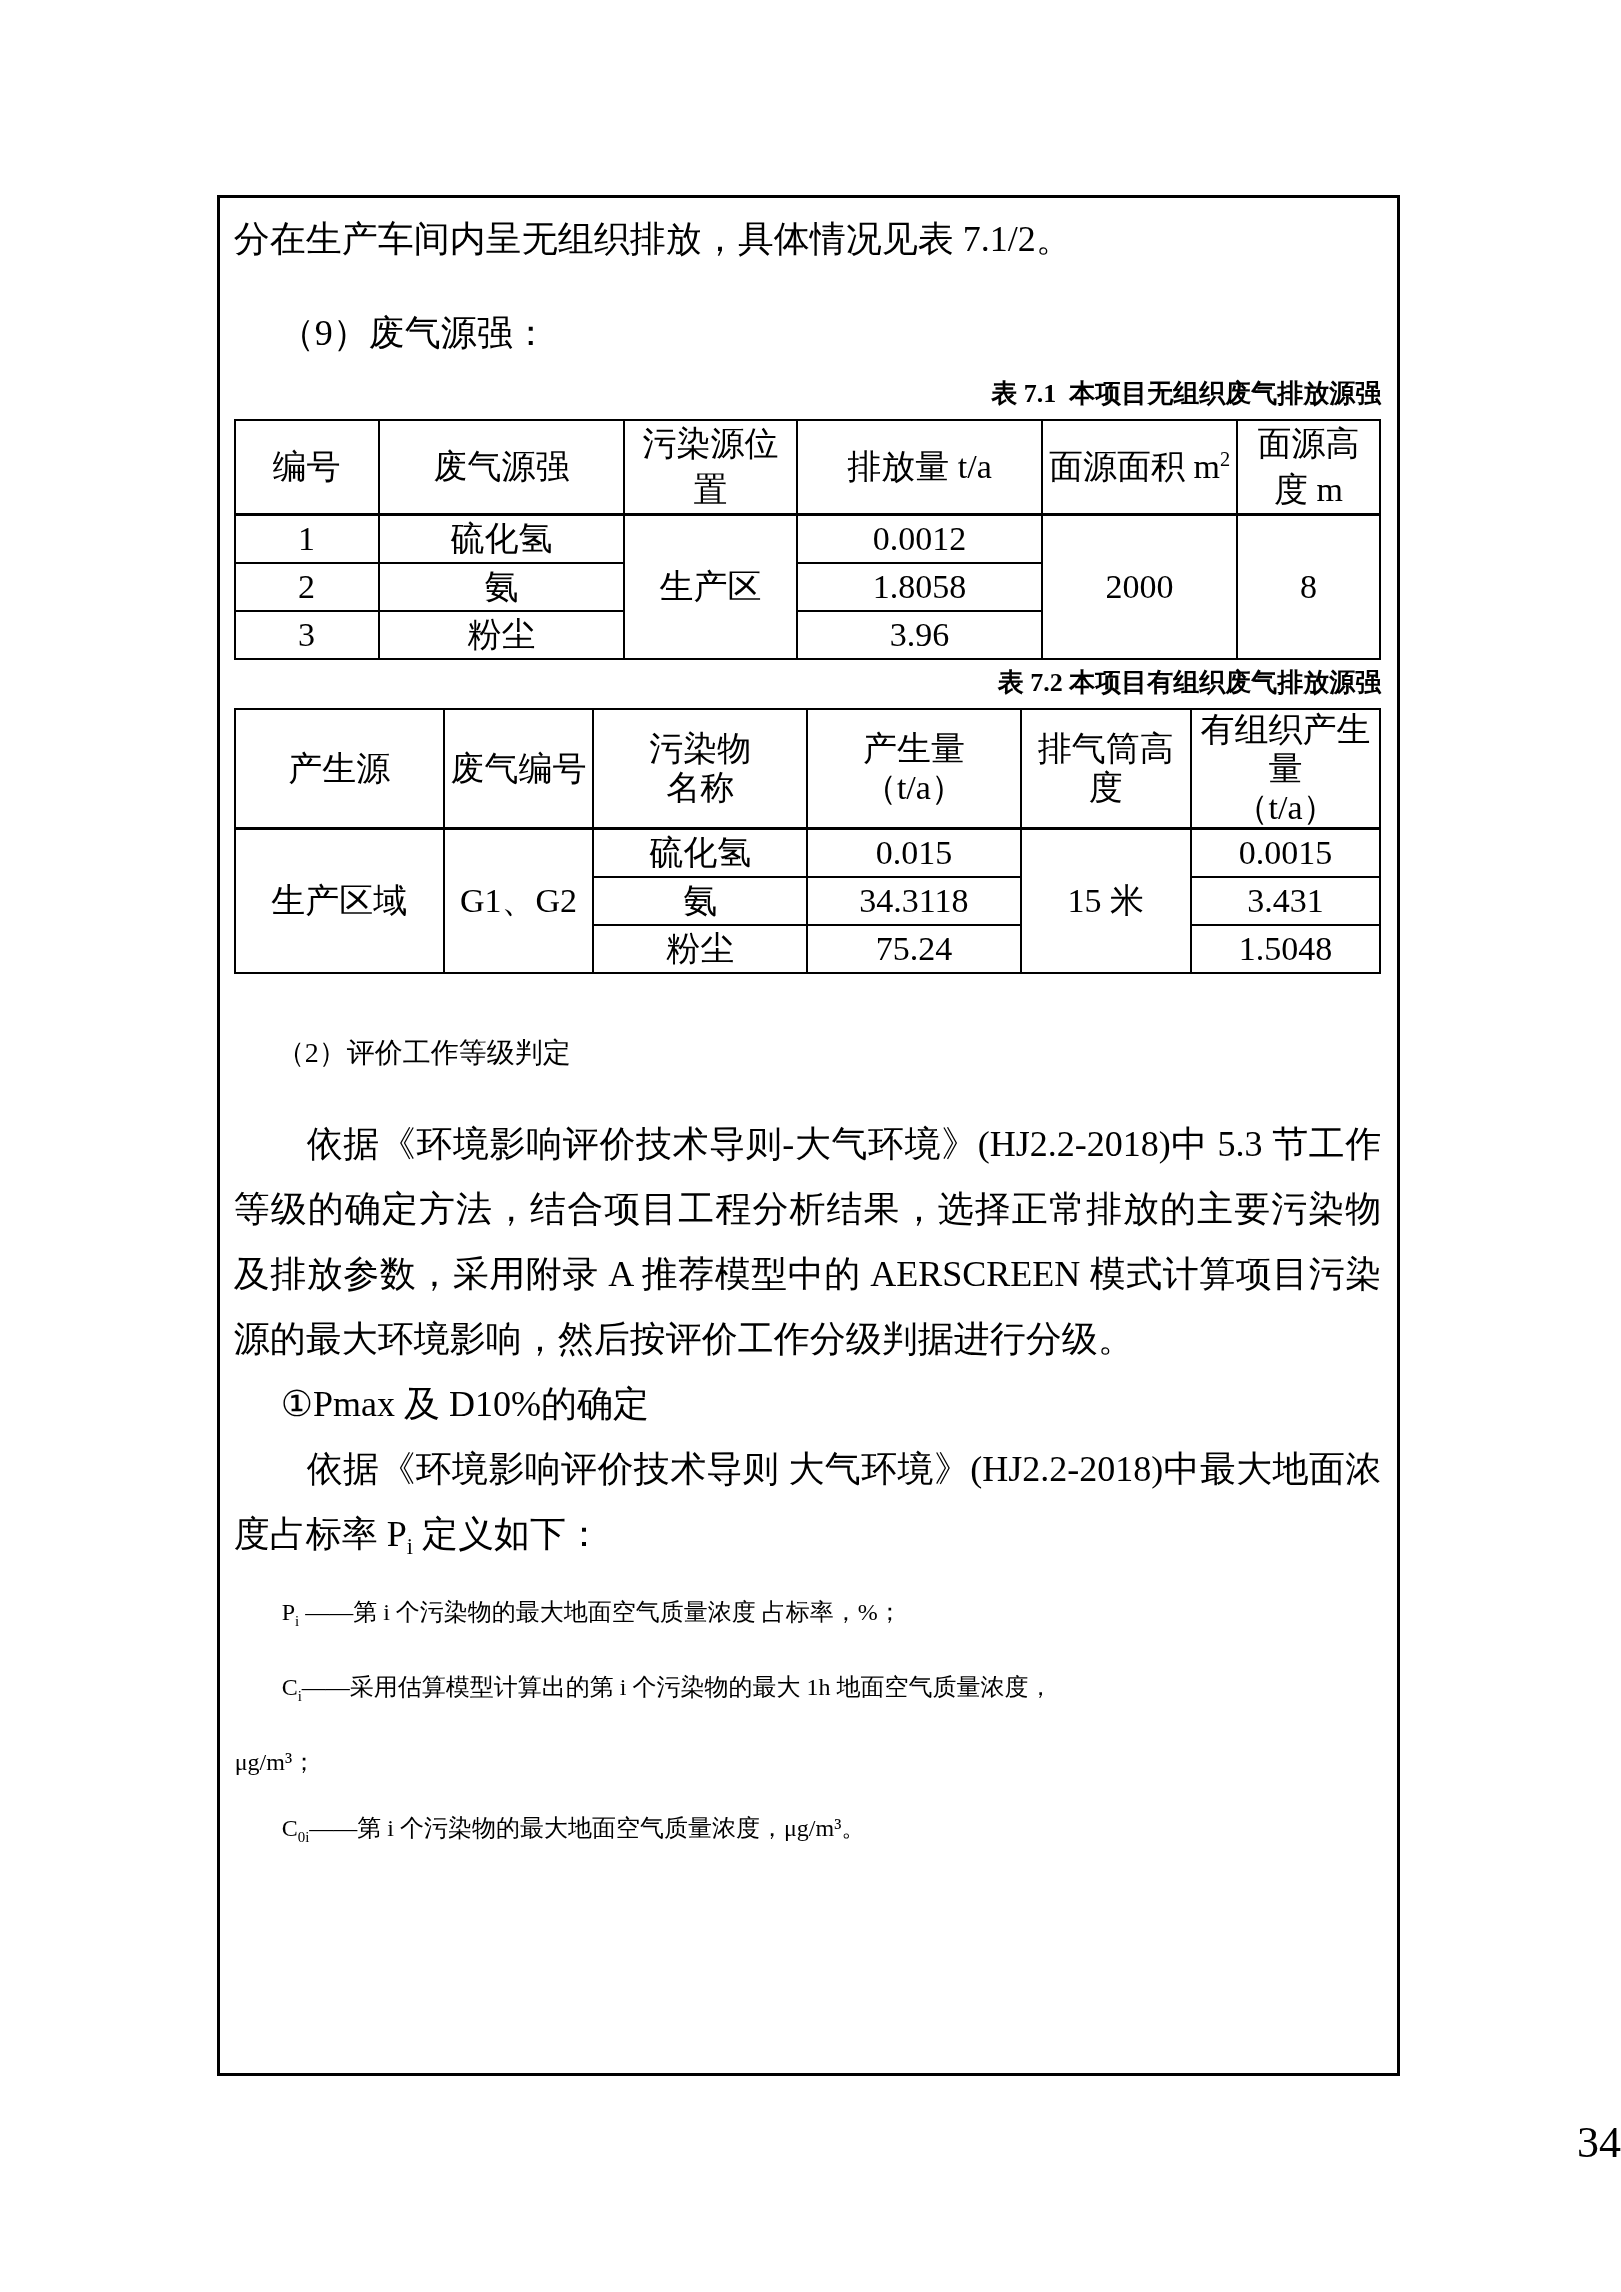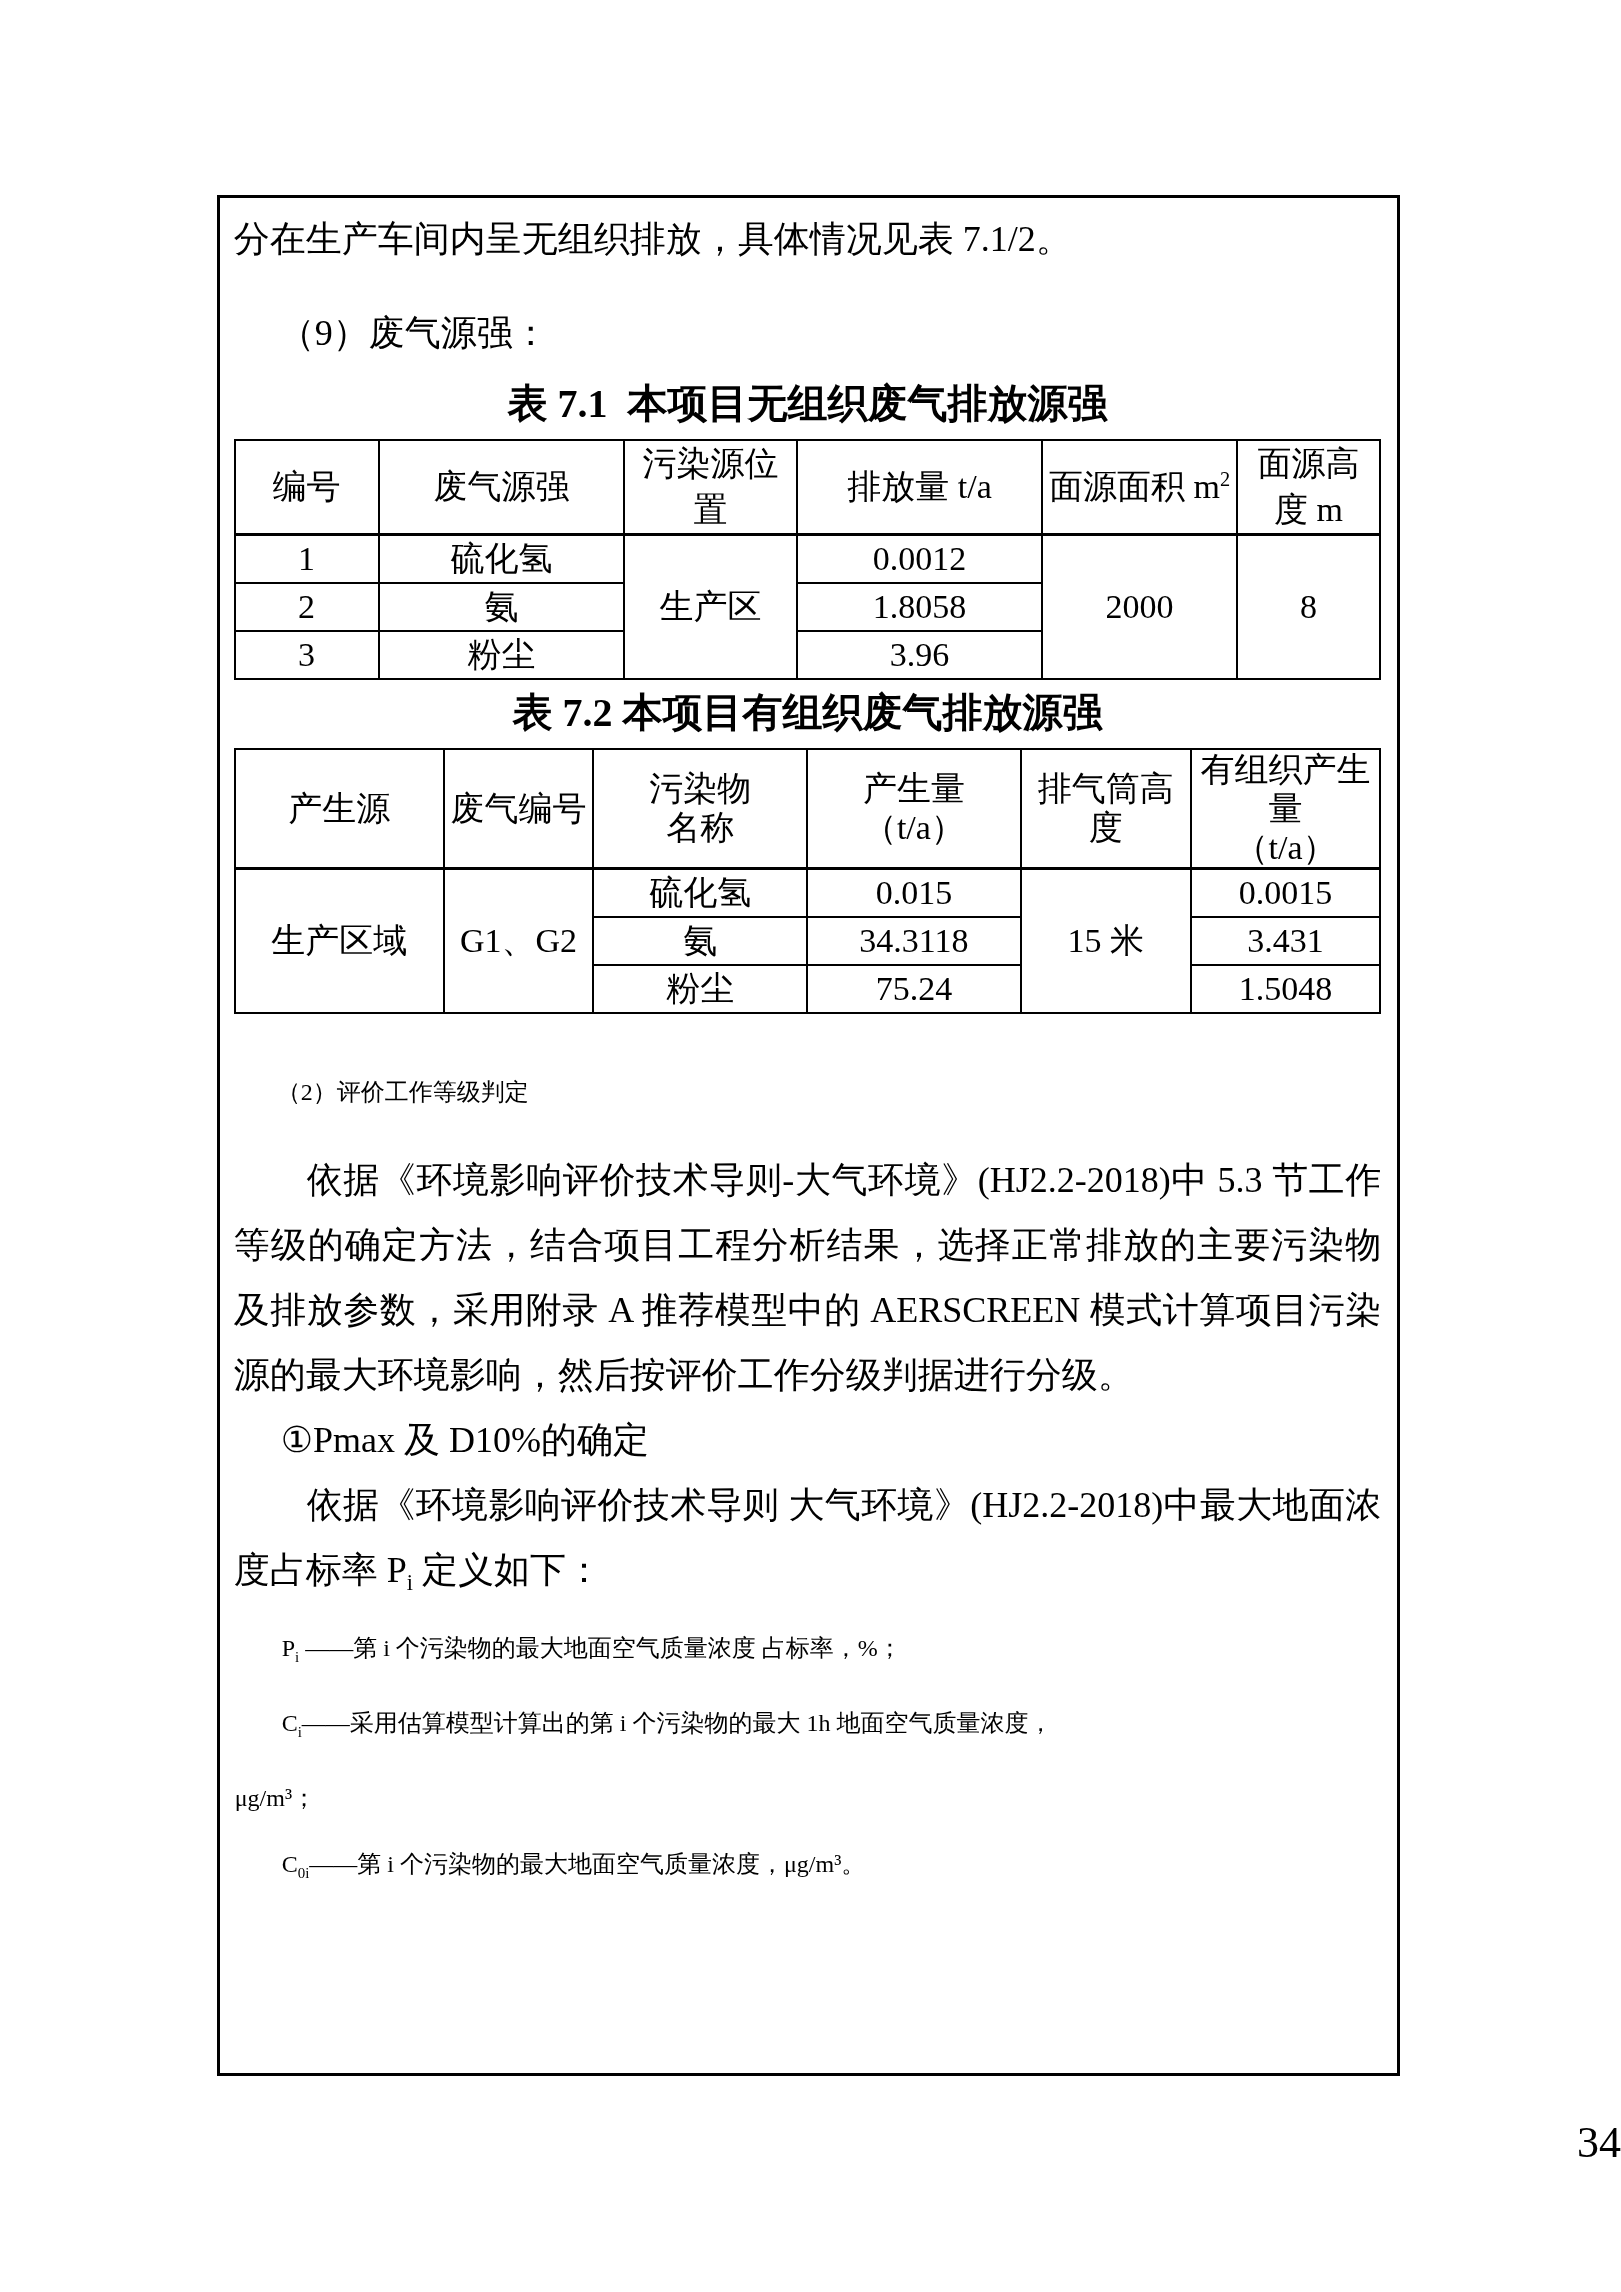--- a/index.html
+++ b/index.html
@@ -16,21 +16,21 @@
     width: 1183px; height: 1881px;
     border: 3.9px solid #000;
     box-sizing: border-box;
     padding: 7.8px 15.7px 0 13.7px;
     overflow: hidden;
   }
   .txt { font-size: 36px; line-height: 55px; margin: 0; }
   .intro { margin-top: 5.9px; }
   .h-item { margin-top: 39px; text-indent: 45px; }
   .tbl-title {
-    text-align: center; font-weight: bold; font-size: 40px;
+    text-align: right; font-weight: bold; font-size: 26px;
     margin: 0; white-space: pre-wrap;
   }
   .tt71 { margin-top: 15.7px; }
   .tt72 { margin-top: 4.9px; }
 
   table { border-collapse: collapse; width: 100%; table-layout: fixed; }
   .grid-table { border: 2.9px solid #000; margin-top: 7.8px; }
   .grid-table td {
     border: 2px solid #000;
     text-align: center; vertical-align: middle;
@@ -40,21 +40,21 @@
   .grid-table tr.hdr td { border-bottom: 3.9px solid #000; }
   .t71 tr.hdr td { height: 82px; }
   .t71 td { height: 43px; }
   .t72 tr.hdr td { height: 84px; line-height: 39px; }
   .t72 td { height: 37px; }
   .pre { white-space: pre-line; }
   sup { font-size: 0.6em; }
   sub { font-size: 0.62em; }
 
   .body-flow { text-align: justify; }
-  .h-sec { margin-top: 47px; text-indent: 43px; font-size: 24px; line-height: 63px; }
+  .h-sec { margin-top: 47px; text-indent: 43px; font-size: 28px; line-height: 63px; }
   .para { font-size: 36px; line-height: 65px; text-indent: 73px; text-align: justify; margin: 0; }
   .sub-h { font-size: 36px; line-height: 65px; text-indent: 47px; margin: 0; }
 
   .formula {
     text-align: center; font-size: 39px;
     margin: 11.8px 0 7.8px 0;
   }
   .formula .it { font-style: italic; }
   .frac { display: inline-block; vertical-align: middle; text-align: center; margin: 0 9.8px; }
   .frac .num { display: block; border-bottom: 2.9px solid #000; padding: 0 9.8px 3.9px 9.8px; }

